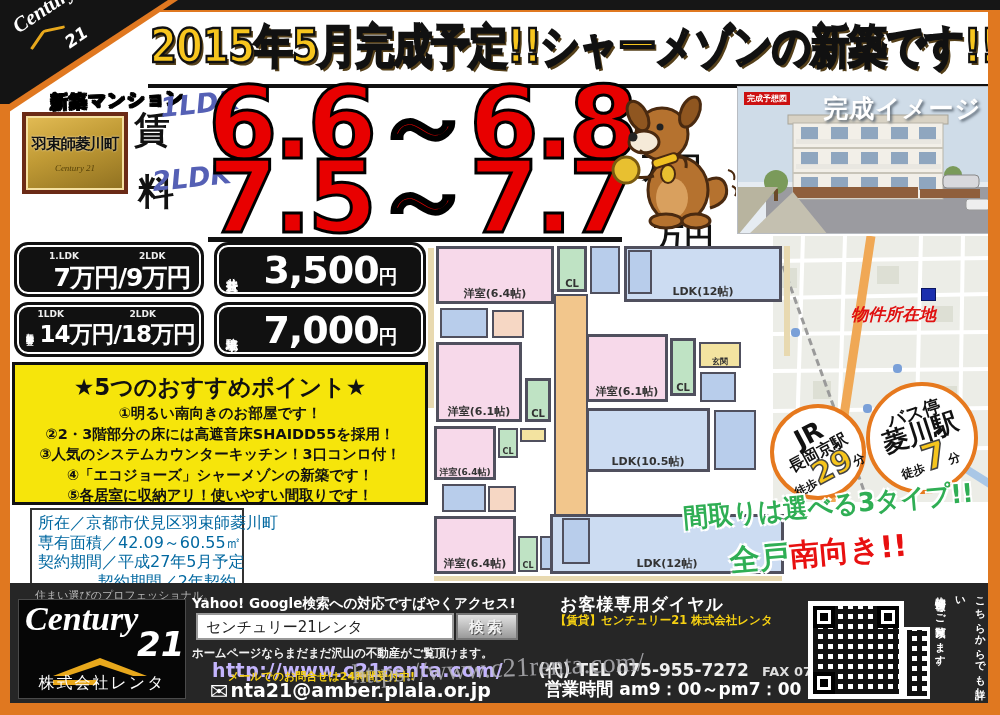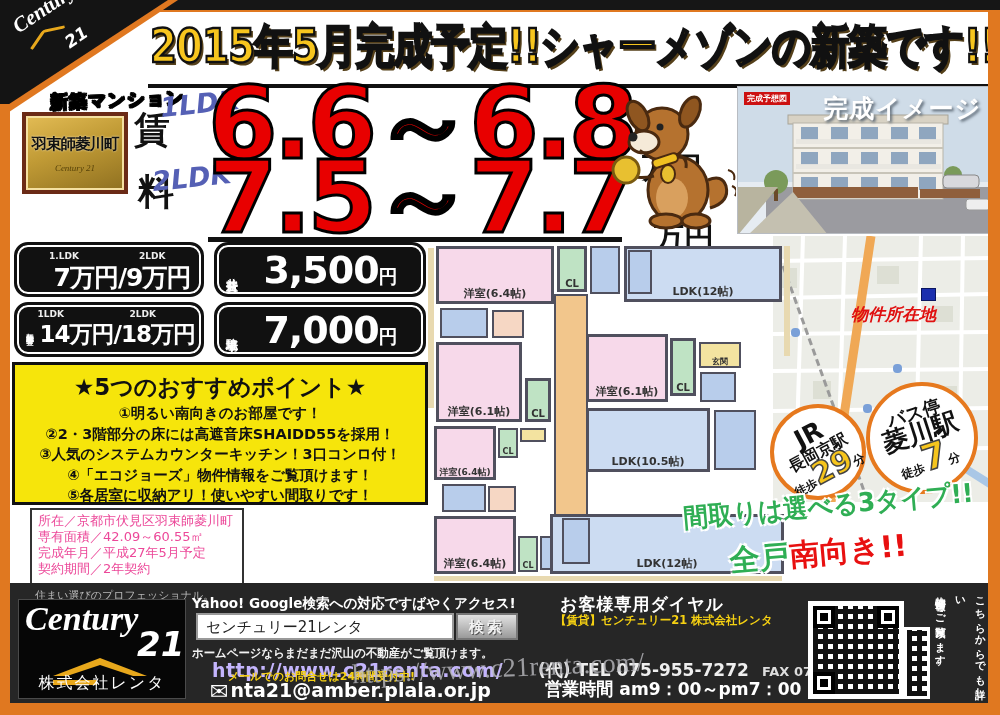--- a/index.html
+++ b/index.html
@@ -78,21 +78,21 @@
 
   
   .points-box { left:12px; top:362px; width:416px; height:143px; background:#f6e50b; border:3px solid #111;
     text-align:center; }
   .points-title { font-size:23px; font-weight:900; color:#111; margin-top:7px; letter-spacing:0; }
   .point-line { font-size:14.5px; font-weight:900; color:#111; line-height:1.42; white-space:nowrap; }
 
   
   .details-box { left:30px; top:508px; width:214px; height:77px; border:2px solid #333; background:#fff;
     padding:3px 6px; }
-  .detail-line { font-size:13px; color:#ec4899; line-height:1.22; white-space:nowrap; }
+  .detail-line { font-size:16px; color:#0369a1; line-height:1.22; white-space:nowrap;text-align:right; }
 
   
   #plan { left:428px; top:240px; width:362px; height:343px; }
   .room { position:absolute; border:3px solid #50505e; display:flex; flex-direction:row;
     align-items:flex-end; justify-content:center; font-weight:bold; color:#333; font-size:11px;
     line-height:1.15; text-align:center; }
   .pink { background:#f7d9ea; } .blue { background:#ccdcf2; } .green { background:#bfe3c4; }
   .orange { background:#f2c68c; } .yellow { background:#f3e3a0; } .peach { background:#f6d7c4; }
   .fxblue { background:#b8cdeb; } .beige { background:#e8d9b0; }
   .fx { position:absolute; border:2px solid #50505e; }
@@ -318,28 +318,28 @@
   <div class="abs fee-box" style="left:214px;top:302px;width:212px;height:55px;">
     <div class="fee-vlabel" style="font-size:12px;">駐車場</div>
     <div class="fee-main"><span class="fee-amount">7,000</span><span class="fee-unit">円</span></div>
   </div>
 
   <div class="abs points-box">
     <div class="points-title">★5つのおすすめポイント★</div>
     <div class="point-line">①明るい南向きのお部屋です！</div>
     <div class="point-line">②2・3階部分の床には高遮音床SHAIDD55を採用！</div>
     <div class="point-line">③人気のシステムカウンターキッチン！3口コンロ付！</div>
-    <div class="point-line">④「エコジョーズ」物件情報をご覧頂けます！</div>
+    <div class="point-line">④「エコジョーズ」シャーメゾンの新築です！</div>
     <div class="point-line">⑤各居室に収納アリ！使いやすい間取りです！</div>
   </div>
 
   <div class="abs details-box">
     <div class="detail-line">所在／京都市伏見区羽束師菱川町</div>
     <div class="detail-line">専有面積／42.09～60.55㎡</div>
-    <div class="detail-line">完成年月／平成27年5月予定</div>
+    <div class="detail-line">契約期間／平成27年5月予定</div>
     <div class="detail-line">契約期間／2年契約</div>
   </div>
 
   <div class="abs" id="plan">
     <div class="room orange" style="left:126px;top:54px;width:34px;height:224px;border-width:2px;"></div>
     <div class="abs beige" style="left:0;top:8px;width:6px;height:160px;"></div>
     <div class="abs beige" style="left:356px;top:6px;width:6px;height:110px;"></div>
     <div class="abs beige" style="left:6px;top:336px;width:348px;height:5px;"></div>
 
     <div class="room pink" style="left:8px;top:6px;width:118px;height:58px;">

